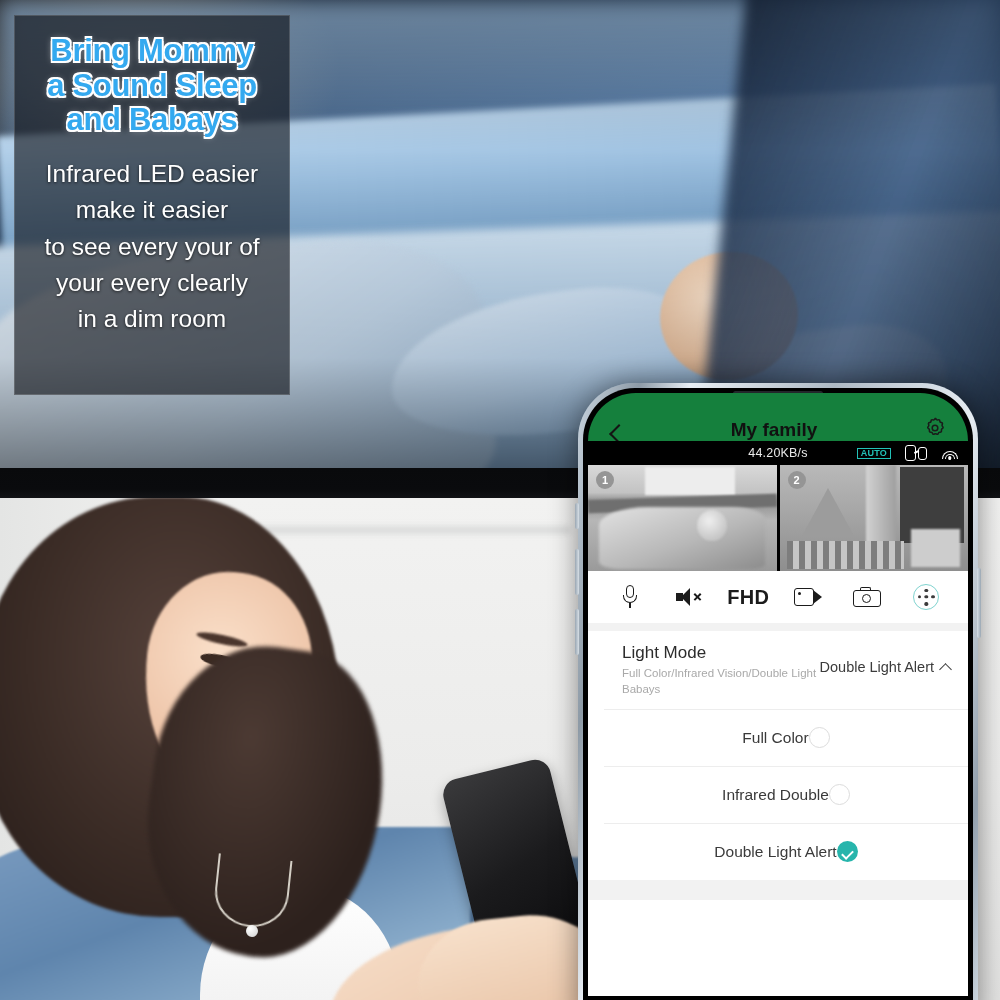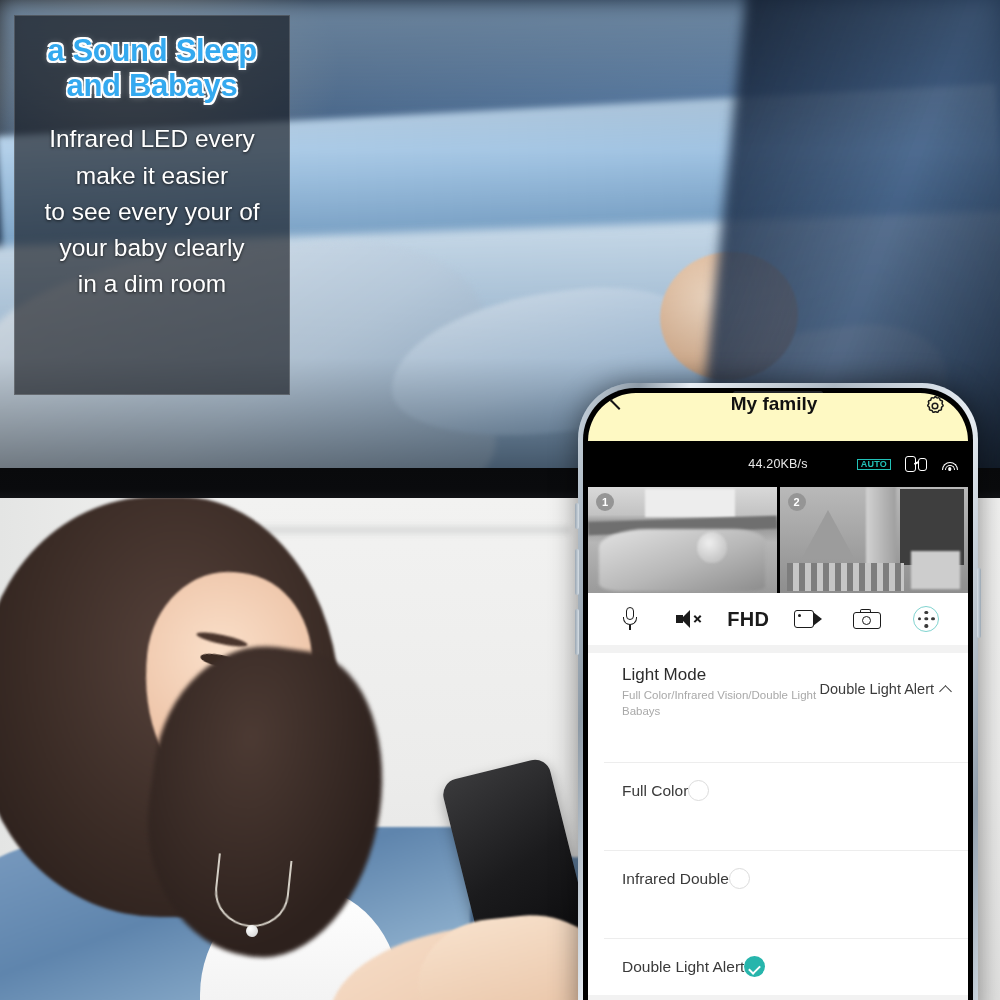--- a/index.html
+++ b/index.html
@@ -214,29 +214,29 @@
   .sig-bars i:nth-child(4){ height:14px; }
   .batt{
     width:26px; height:13px; border:1.6px solid #0b0b0b; border-radius:3.5px;
     position:relative; padding:1.5px;
   }
   .batt::after{ content:""; position:absolute; right:-4px; top:3.5px; width:2.2px; height:5px; background:#0b0b0b; border-radius:0 2px 2px 0; }
   .batt i{ display:block; width:100%; height:100%; background:#0b0b0b; border-radius:1.5px; }
 
   
   .nav-bar{
-    height:48px; background:#fef9c3; display:flex; align-items:flex-start; justify-content:space-between;
+    height:48px; background:#15803d; display:flex; align-items:flex-end; justify-content:space-between;
     padding:0 20px;
   }
   .nav-title{ font-size:19px; font-weight:700; color:#111; }
   .chev-back{ width:14px; height:14px; border-left:2.4px solid #141414; border-bottom:2.4px solid #141414; transform:rotate(45deg); margin-left:4px; }
 
   
   .info-strip{
-    height:46px; background:#000; color:#fff; display:flex; align-items:center;
+    height:24px; background:#000; color:#fff; display:flex; align-items:center;
     position:relative; padding:0 10px;
   }
   .net-speed{ position:absolute; left:50%; transform:translateX(-50%); font-size:12.5px; color:#e9e9e9; letter-spacing:.2px; }
   .strip-right{ margin-left:auto; display:flex; align-items:center; gap:14px; }
   .auto-badge{
     border:1.6px solid #22c1b7; color:#22c1b7; font-size:9px; font-weight:700;
     padding:0 3px; letter-spacing:.2px; line-height:1;
   }
   .split-icon{ display:flex; align-items:center; gap:2px; }
   .split-icon .sq{ width:11px; height:16px; border:1.7px solid #fff; border-radius:3px; }
@@ -312,22 +312,22 @@
   .settings{ background:#f2f2f2; padding-top:8px; height:300px; }
   .card{ background:#fff;padding-left:16px; }
   .row-head{ display:flex; align-items:flex-start; justify-content:space-between; padding:12px 18px 12px; }
   .rh-left{ max-width:205px; }
   .rh-title{ font-size:17px; color:#2c2c2c; line-height:1.2; }
   .rh-sub{ font-size:11.5px; color:#a9a9a9; line-height:1.32; margin-top:3px; }
   .rh-right{ display:flex; align-items:center; gap:7px; padding-top:16px; }
   .rh-value{ font-size:14.5px; color:#3b3b3b; white-space:nowrap; }
   .chev-up{ width:9px; height:9px; border-left:1.9px solid #3b3b3b; border-top:1.9px solid #3b3b3b; transform:rotate(45deg); margin-top:4px; }
   .opt-row{
-    display:flex; align-items:center; justify-content:flex-start;
-    padding:0 18px; height:57px; border-top:1px solid #ededed;margin-top:31px;
+    display:flex; align-items:center; justify-content:center;
+    padding:0 18px; height:57px; border-top:1px solid #ededed;
   }
   .opt-label{ font-size:15.5px; color:#3a3a3a; }
   .radio{ width:21px; height:21px; border-radius:50%; border:1.6px solid #dcdcdc; background:#fff; }
   .radio.on{ border:none; background:#27b5ac; position:relative; }
   .radio.on::after{
     content:""; position:absolute; left:5px; top:9px; width:9px; height:5px;
     border-left:2.1px solid #fff; border-bottom:2.1px solid #fff; transform:rotate(-45deg);
   }
   .tail-gap{ height:20px; background:#f2f2f2; }
   .tail-white{ height:96px; background:#fff; }
@@ -345,28 +345,29 @@
     <div class="baby-body"></div>
     <div class="baby-pillow"></div>
     <div class="baby-head"></div>
     <div class="baby-arm"></div>
     <div class="crib-drape"></div>
     <div class="photo-top-shade"></div>
   </div>
 
   <div class="copy-box">
     <div class="copy-head">
+      <div>Bring Mommy</div>
       <div>a Sound Sleep</div>
       <div>and Babays</div>
     </div>
     <div class="copy-sub">
-      <div>Infrared LED every</div>
+      <div>Infrared LED easier</div>
       <div>make it easier</div>
       <div>to see every your of</div>
-      <div>your baby clearly</div>
+      <div>your every clearly</div>
       <div>in a dim room</div>
     </div>
   </div>
 
   <div class="photo-bottom">
     <div class="pb-wall-l"></div>
     <div class="pb-wall-line"></div>
     <div class="pb-shirt"></div>
     <div class="pb-shirt-r"></div>
     <div class="pb-tank"></div>

